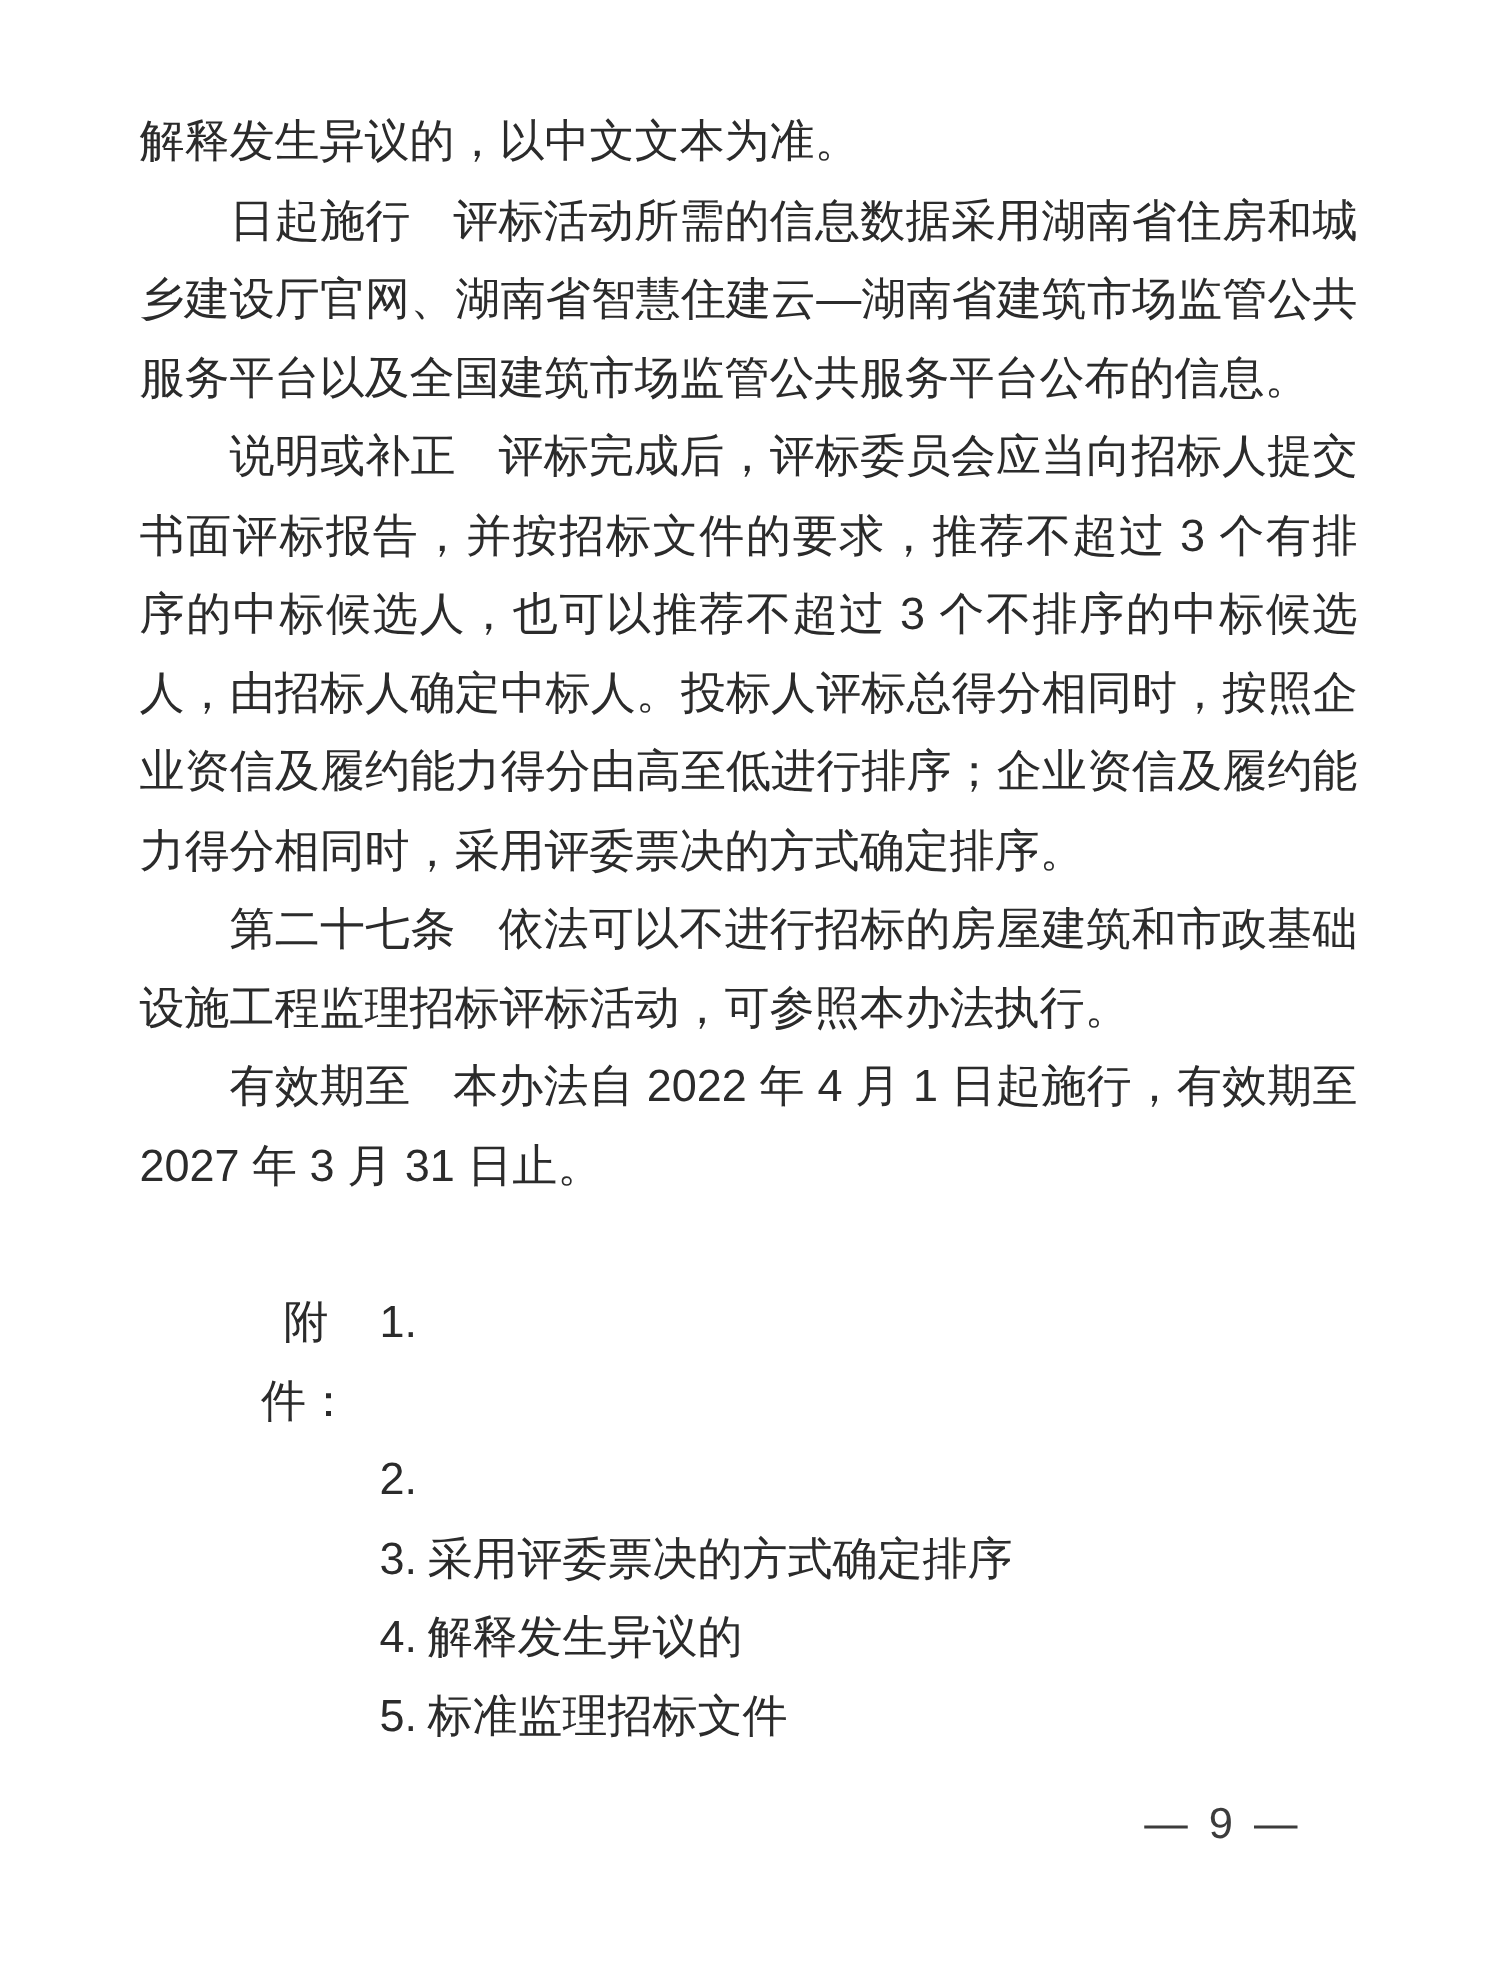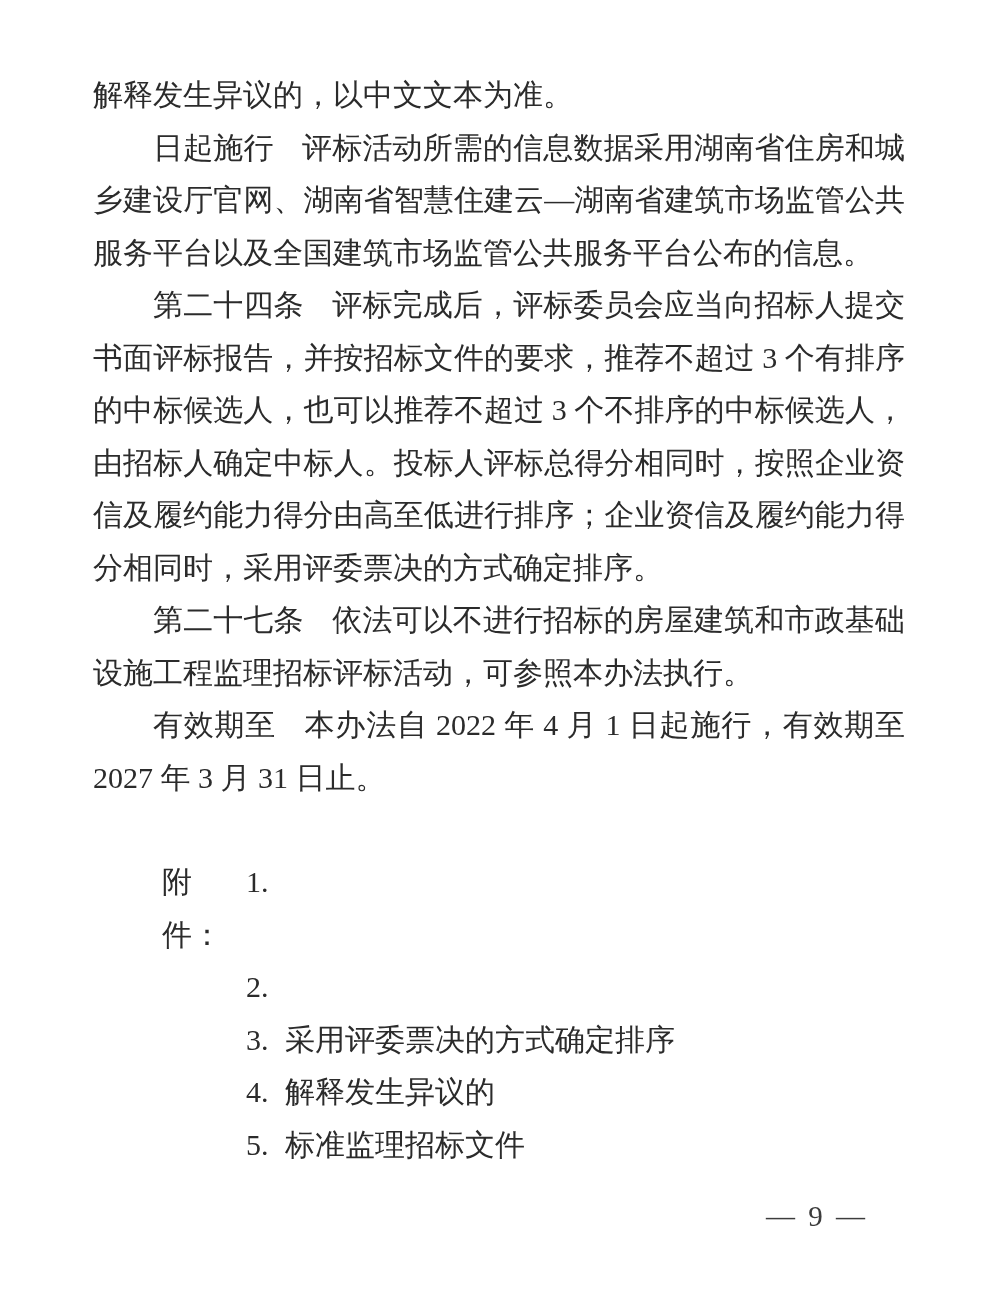--- a/index.html
+++ b/index.html
@@ -5,21 +5,21 @@
   html, body {
     margin: 0;
     padding: 0;
     background: #ffffff;
   }
   .page {
     position: relative;
     width: 994px;
     height: 1313px;
     background: #ffffff;
-    font-family: Liberation Serif, serif;
+    font-family: Liberation Sans, sans-serif;
     color: #2b2b2b;
     overflow: hidden;
   }
   .content {
     position: absolute;
     top: 69px;
     left: 93px;
     width: 812px;
     font-size: 30px;
     line-height: 52.5px;
@@ -37,20 +37,21 @@
     margin-right: 0.95em;
   }
   .attachments {
     margin-top: 52px;
     margin-left: 69px;
     text-align: left;
   }
   .att-row {
     display: flex;
     align-items: baseline;
+    text-align: center;
   }
   .att-label {
     width: 84px;
     flex: none;
   }
   .att-num {
     width: 39px;
     flex: none;
   }
   .page-number {
@@ -67,21 +68,21 @@
 <body>
 
 <div class="page">
   <div class="content">
 
     <p class="para cont">解释发生异议的，以中文文本为准。</p>
 
 
     <p class="para"><span class="art-num">日起施行</span><span>评标活动所需的信息数据采用湖南省住房和城乡建设厅官网、湖南省智慧住建云—湖南省建筑市场监管公共服务平台以及全国建筑市场监管公共服务平台公布的信息。</span></p>
 
-    <p class="para"><span class="art-num">第二十四条</span><span>评标完成后，评标委员会应当向招标人提交书面评标报告，并按招标文件的要求，推荐不超过 3 个有排序的中标候选人，也可以推荐不超过 3 个不排序的中标候选人，由招标人确定中标人。投标人评标总得分相同时，按照企业资信及履约能力得分由高至低进行排序；企业资信及履约能力得分相同时，采用评委票决的方式确定排序。</span></p>
+    <p class="para"><span class="art-num">说明或补正</span><span>评标完成后，评标委员会应当向招标人提交书面评标报告，并按招标文件的要求，推荐不超过 3 个有排序的中标候选人，也可以推荐不超过 3 个不排序的中标候选人，由招标人确定中标人。投标人评标总得分相同时，按照企业资信及履约能力得分由高至低进行排序；企业资信及履约能力得分相同时，采用评委票决的方式确定排序。</span></p>
 
     <p class="para"><span class="art-num">第二十七条</span><span>依法可以不进行招标的房屋建筑和市政基础设施工程监理招标评标活动，可参照本办法执行。</span></p>
 
     <p class="para"><span class="art-num">有效期至</span><span>本办法自 2022 年 4 月 1 日起施行，有效期至 2027 年 3 月 31 日止。</span></p>
 
     <div class="attachments">
 
       <div class="att-row">
         <span class="att-label">附件：</span>
         <span class="att-num">1.</span>

